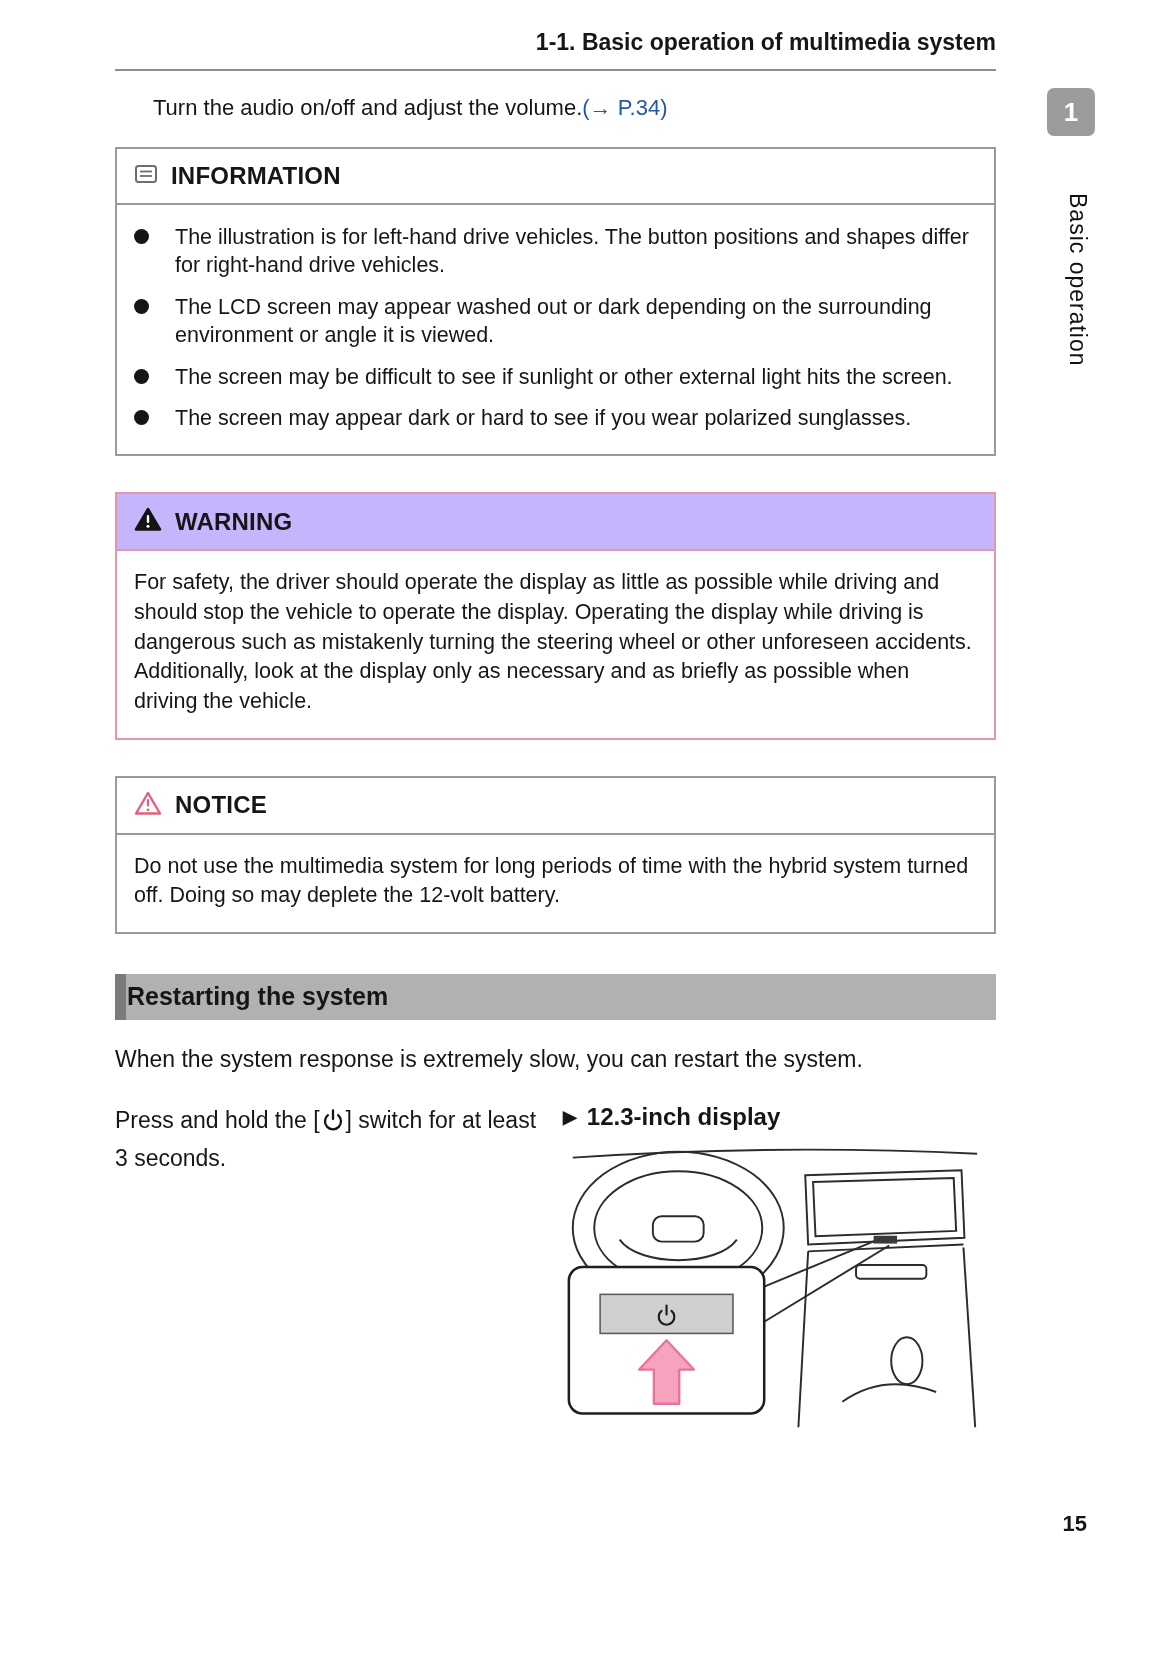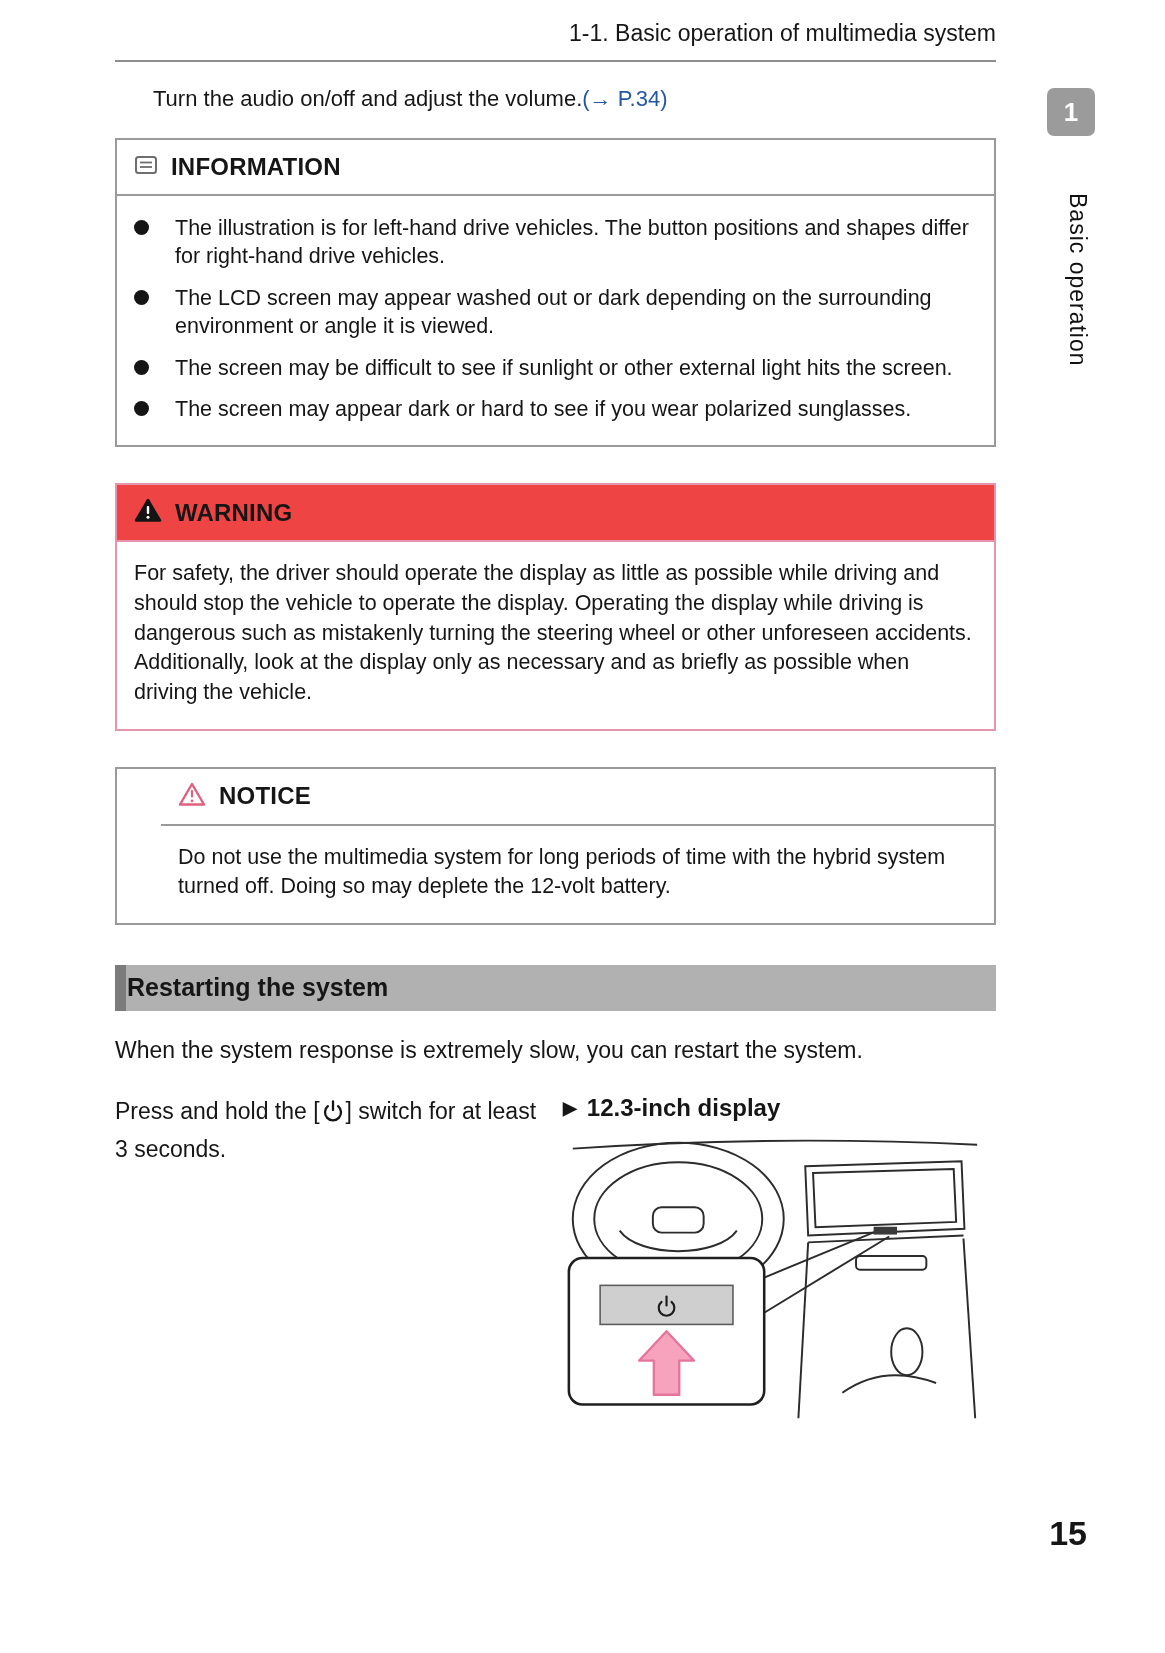--- a/index.html
+++ b/index.html
@@ -3,43 +3,43 @@
 <meta charset="utf-8">
 <style>
   html,body{margin:0;padding:0;background:#fff;}
   .page{
     position:relative;width:1165px;height:1653px;background:#fff;
     font-family:"Liberation Sans",sans-serif;color:#161616;overflow:hidden;
   }
   .content{position:absolute;left:115px;top:0;width:881px;}
 
   
-  .top-header{padding-top:20px;text-align:right;font-size:23px;font-weight:normal;}
+  .top-header{padding-top:29px;text-align:right;font-size:23px;font-weight:bold;}
   .top-rule{margin-top:13px;border-bottom:2.5px solid #8e8e8e;}
 
   
   .intro{margin:24px 0 0 38px;font-size:22px;}
   .intro a{color:#2456a4;text-decoration:none;cursor:pointer;}
 
   
   .box{border:2px solid #9a9a9a;margin-top:26px;}
   .box-header{display:flex;align-items:center;gap:13px;padding:13px 17px;border-bottom:2px solid #9a9a9a;}
   .box-title{font-size:24px;font-weight:bold;letter-spacing:.2px;}
   .box-body{padding:17px 17px 21px 17px;font-size:21.5px;line-height:1.38;}
 
   .bullets{padding:18px 17px 22px 17px;display:flex;flex-direction:column;gap:13px;}
   .bullet{display:flex;gap:26px;align-items:flex-start;font-size:21.5px;line-height:1.32;}
   .bullet .dot{flex:0 0 15px;width:15px;height:15px;border-radius:50%;background:#151515;margin-top:6px;}
 
   
   .warn{border:2px solid #e795ac;margin-top:36px;}
-  .warn .box-header{background:#ef4444;border-bottom:2px solid #e795ac;}
-
-  
-  .notice{margin-top:36px;padding-left:44px;}
+  .warn .box-header{background:#c4b5fd;border-bottom:2px solid #e795ac;}
+
+  
+  .notice{margin-top:36px;}
 
   
   .section-bar{margin-top:40px;position:relative;height:46px;background:#b1b1b1;display:flex;align-items:center;padding-left:12px;box-sizing:border-box;}
   .section-accent{position:absolute;left:0;top:0;bottom:0;width:11px;background:#7b7b7b;}
   .section-title{font-size:25px;font-weight:bold;}
 
   .lead{margin-top:26px;font-size:23px;}
 
   .columns{display:flex;margin-top:30px;gap:8px;}
   .col-left{width:440px;font-size:23px;line-height:1.55;}
@@ -54,21 +54,21 @@
   .side-tab-num{
     position:absolute;top:88px;right:70px;width:48px;height:48px;background:#9b9b9b;
     border-radius:7px;color:#fff;font-size:26px;font-weight:bold;
     display:flex;align-items:center;justify-content:center;
   }
   .side-tab-label{
     position:absolute;top:193px;right:74px;writing-mode:vertical-rl;
     font-size:23px;color:#111;letter-spacing:1px;
   }
 
-  .page-number{position:absolute;right:78px;bottom:100px;font-size:34px;font-weight:bold;}
+  .page-number{position:absolute;right:78px;bottom:116px;font-size:22px;font-weight:bold;}
 </style>
 </head>
 <body>
 
 <div class="page">
 
   <div class="side-tab-num">1</div>
   <div class="side-tab-label">Basic operation</div>
 
   <div class="content">

